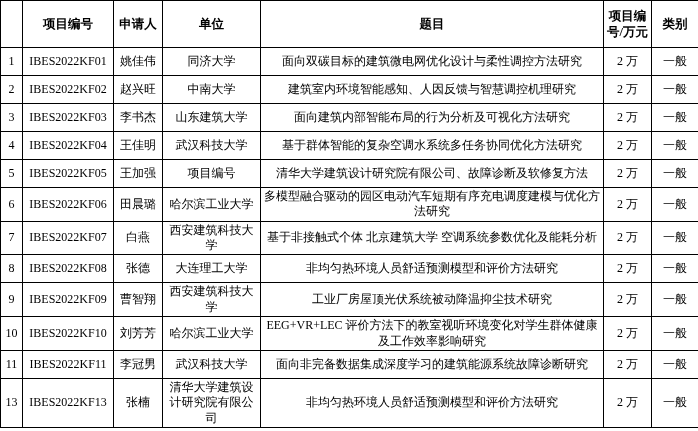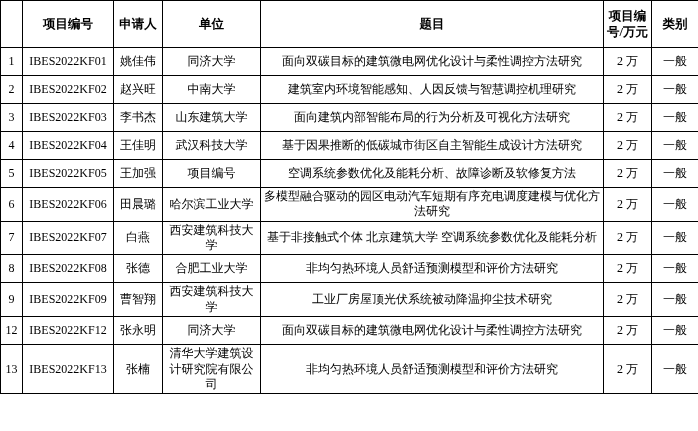--- a/index.html
+++ b/index.html
@@ -96,30 +96,30 @@
         <td data-name="organization-cell">山东建筑大学</td>
         <td data-name="title-cell">面向建筑内部智能布局的行为分析及可视化方法研究</td>
         <td data-name="funding-cell">2 万</td>
         <td data-name="category-cell">一般</td>
       </tr>
       <tr data-name="table-row">
         <td data-name="row-index-cell">4</td>
         <td data-name="project-id-cell">IBES2022KF04</td>
         <td data-name="applicant-cell">王佳明</td>
         <td data-name="organization-cell">武汉科技大学</td>
-        <td data-name="title-cell">基于因果推断的低碳城市街区自主智能生成设计方法研究</td>
+        <td data-name="title-cell">基于群体智能的复杂空调水系统多任务协同优化方法研究</td>
         <td data-name="funding-cell">2 万</td>
         <td data-name="category-cell">一般</td>
       </tr>
       <tr data-name="table-row">
         <td data-name="row-index-cell">5</td>
         <td data-name="project-id-cell">IBES2022KF05</td>
         <td data-name="applicant-cell">王加强</td>
         <td data-name="organization-cell">项目编号</td>
-        <td data-name="title-cell">空调系统参数优化及能耗分析、故障诊断及软修复方法</td>
+        <td data-name="title-cell">清华大学建筑设计研究院有限公司、故障诊断及软修复方法</td>
         <td data-name="funding-cell">2 万</td>
         <td data-name="category-cell">一般</td>
       </tr>
       <tr data-name="table-row">
         <td data-name="row-index-cell">6</td>
         <td data-name="project-id-cell">IBES2022KF06</td>
         <td data-name="applicant-cell">田晨璐</td>
         <td data-name="organization-cell">哈尔滨工业大学</td>
         <td data-name="title-cell">多模型融合驱动的园区电动汽车短期有序充电调度建模与优化方法研究</td>
         <td data-name="funding-cell">2 万</td>
@@ -131,40 +131,49 @@
         <td data-name="applicant-cell">白燕</td>
         <td data-name="organization-cell">西安建筑科技大学</td>
         <td data-name="title-cell">基于非接触式个体 北京建筑大学 空调系统参数优化及能耗分析</td>
         <td data-name="funding-cell">2 万</td>
         <td data-name="category-cell">一般</td>
       </tr>
       <tr data-name="table-row">
         <td data-name="row-index-cell">8</td>
         <td data-name="project-id-cell">IBES2022KF08</td>
         <td data-name="applicant-cell">张德</td>
-        <td data-name="organization-cell">合肥工业大学</td>
+        <td data-name="organization-cell">大连理工大学</td>
         <td data-name="title-cell">非均匀热环境人员舒适预测模型和评价方法研究</td>
         <td data-name="funding-cell">2 万</td>
         <td data-name="category-cell">一般</td>
       </tr>
       <tr data-name="table-row">
         <td data-name="row-index-cell">9</td>
         <td data-name="project-id-cell">IBES2022KF09</td>
         <td data-name="applicant-cell">曹智翔</td>
         <td data-name="organization-cell">西安建筑科技大学</td>
         <td data-name="title-cell">工业厂房屋顶光伏系统被动降温抑尘技术研究</td>
         <td data-name="funding-cell">2 万</td>
         <td data-name="category-cell">一般</td>
       </tr>
       <tr data-name="table-row">
-        <td data-name="row-index-cell">12</td>
-        <td data-name="project-id-cell">IBES2022KF12</td>
-        <td data-name="applicant-cell">张永明</td>
-        <td data-name="organization-cell">同济大学</td>
-        <td data-name="title-cell">面向双碳目标的建筑微电网优化设计与柔性调控方法研究</td>
+        <td data-name="row-index-cell">10</td>
+        <td data-name="project-id-cell">IBES2022KF10</td>
+        <td data-name="applicant-cell">刘芳芳</td>
+        <td data-name="organization-cell">哈尔滨工业大学</td>
+        <td data-name="title-cell">EEG+VR+LEC 评价方法下的教室视听环境变化对学生群体健康及工作效率影响研究</td>
+        <td data-name="funding-cell">2 万</td>
+        <td data-name="category-cell">一般</td>
+      </tr>
+      <tr data-name="table-row">
+        <td data-name="row-index-cell">11</td>
+        <td data-name="project-id-cell">IBES2022KF11</td>
+        <td data-name="applicant-cell">李冠男</td>
+        <td data-name="organization-cell">武汉科技大学</td>
+        <td data-name="title-cell">面向非完备数据集成深度学习的建筑能源系统故障诊断研究</td>
         <td data-name="funding-cell">2 万</td>
         <td data-name="category-cell">一般</td>
       </tr>
       <tr data-name="table-row">
         <td data-name="row-index-cell">13</td>
         <td data-name="project-id-cell">IBES2022KF13</td>
         <td data-name="applicant-cell">张楠</td>
         <td data-name="organization-cell">清华大学建筑设计研究院有限公司</td>
         <td data-name="title-cell">非均匀热环境人员舒适预测模型和评价方法研究</td>
         <td data-name="funding-cell">2 万</td>

